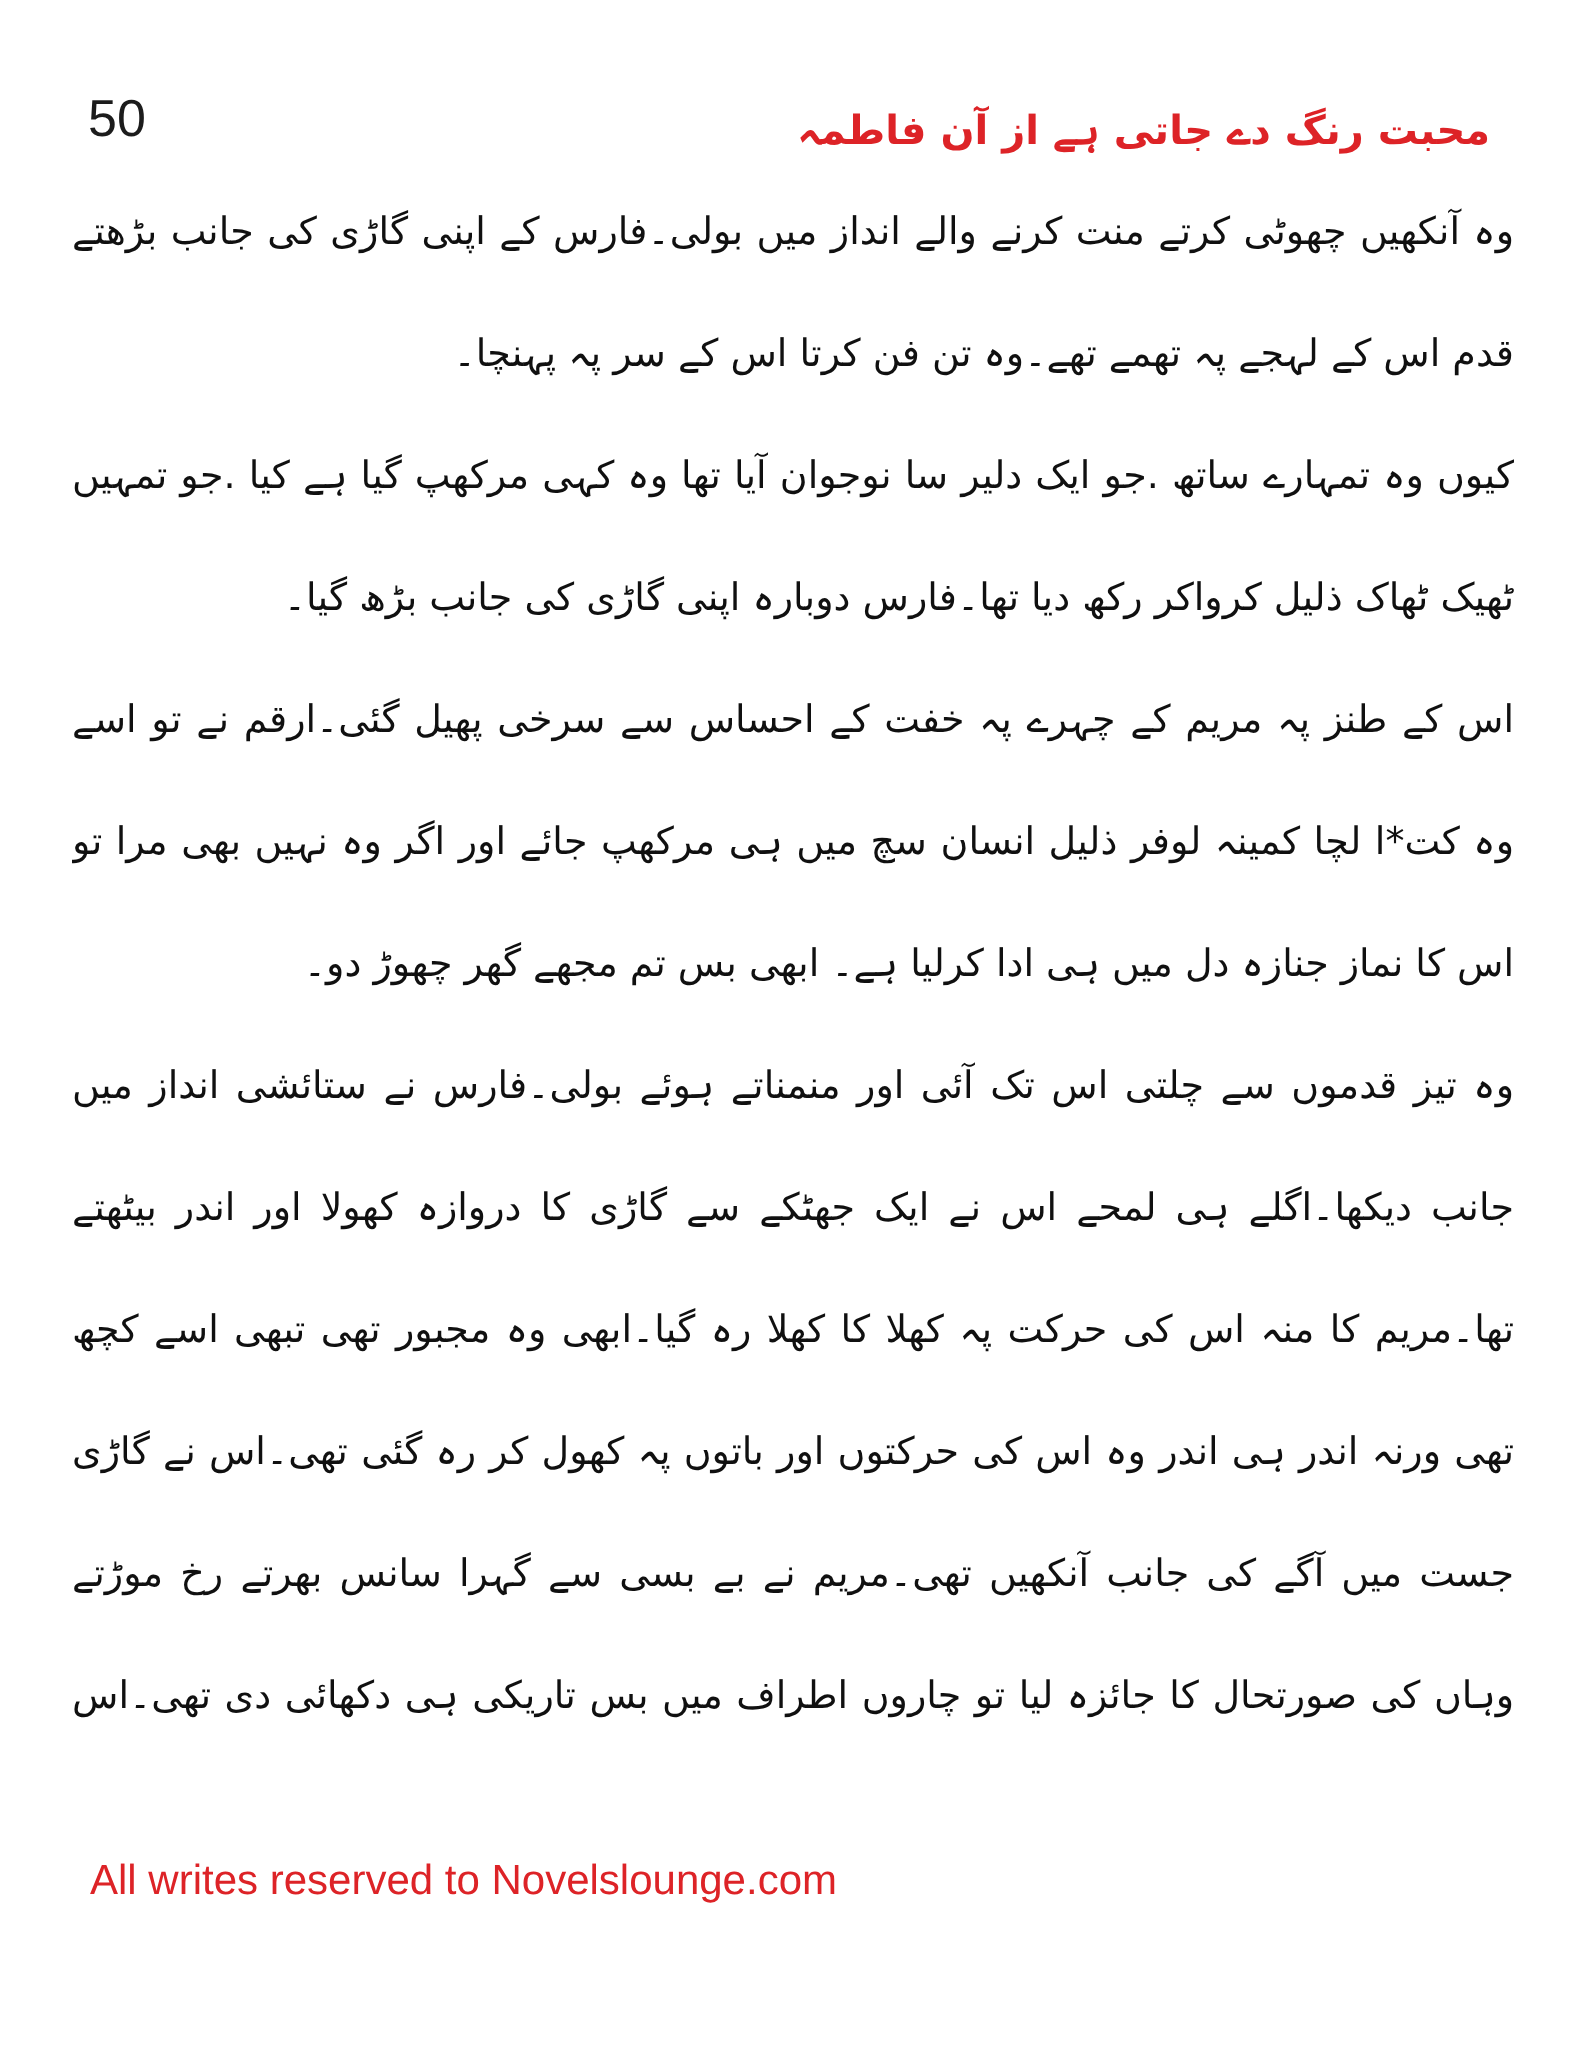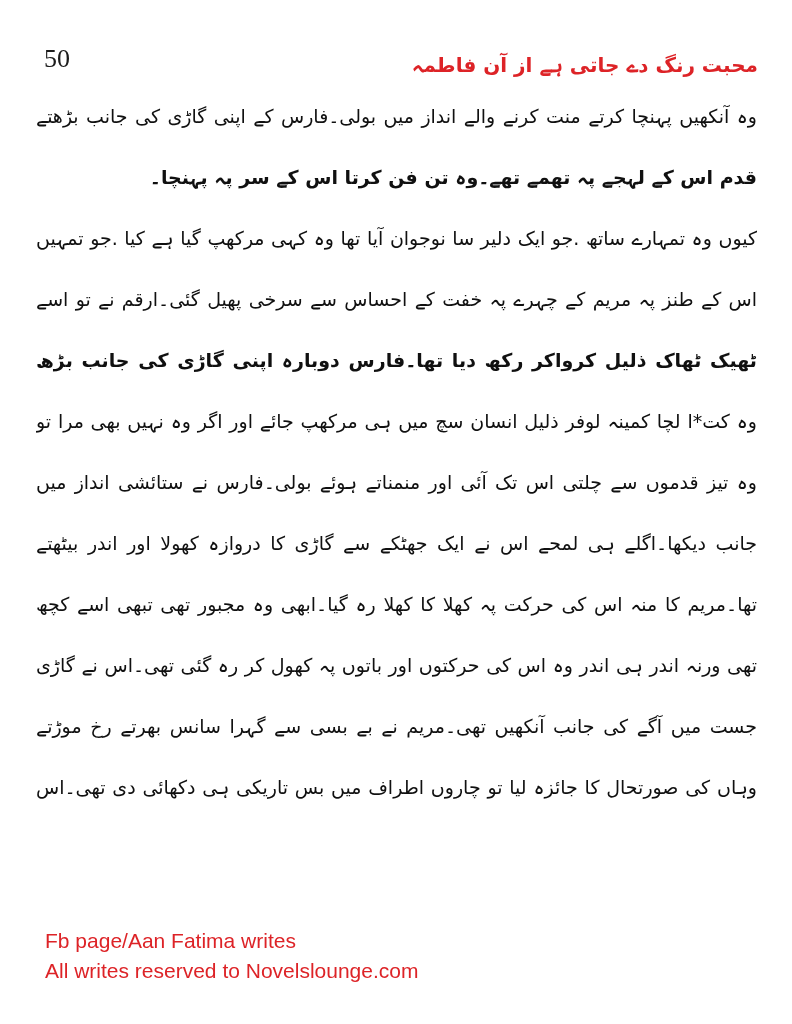--- a/index.html
+++ b/index.html
@@ -14,25 +14,25 @@
     background: var(--bg, #ffffff);
     overflow: hidden;
     font-family: "DejaVu Sans", sans-serif;
   }
   .page-number {
     position: absolute;
     left: 44px;
     top: 44px;
     font-size: 26px;
     color: #1c1c1c;
-    font-family: Liberation Serif, serif;
+    font-family: Liberation Sans, sans-serif;
   }
   .book-title {
     position: absolute;
-    right: 34px;
+    right: 47px;
     top: 44px;
     direction: rtl;
     text-align: left;
     font-size: 20px;
     font-weight: bold;
     color: var(--accent, #dd2327);
     line-height: 42px;
     white-space: nowrap;
   }
   .story-text {
@@ -51,21 +51,20 @@
     line-height: 61px;
     font-size: 19px;
     overflow: hidden;
     text-align: justify;
     text-align-last: justify;
     text-justify: inter-word;
     white-space: normal;
   }
   .line.last {
     text-align-last: right;
-    font-weight: bold;
   }
   .footer {
     position: absolute;
     left: 45px;
     top: 926px;
     font-family: "Liberation Sans", sans-serif;
     color: var(--accent, #dd2327);
     font-size: 21px;
     line-height: 30px;
   }
@@ -74,41 +73,41 @@
 <body>
 
 <div class="page" style="--accent: #dd2327; --bg: #ffffff; color: rgb(16, 16, 16);">
 
   <div class="page-number">50</div>
 
   <div class="book-title">محبت رنگ دے جاتی ہے از آن فاطمہ</div>
 
   <div class="story-text" id="story-text">
       <div class="para">
-        <div class="line">وہ آنکھیں پہنچا کرتے منت کرنے والے انداز میں بولی۔فارس کے اپنی گاڑی کی جانب بڑھتے</div>
+        <div class="line">وہ آنکھیں چھوٹی کرتے منت کرنے والے انداز میں بولی۔فارس کے اپنی گاڑی کی جانب بڑھتے</div>
         <div class="line last">قدم اس کے لہجے پہ تھمے تھے۔وہ تن فن کرتا اس کے سر پہ پہنچا۔</div>
       </div>
       <div class="para">
         <div class="line">کیوں وہ تمہارے ساتھ .جو ایک دلیر سا نوجوان آیا تھا وہ کہی مرکھپ گیا ہے کیا .جو تمہیں میری</div>
       </div>
       <div class="para">
+        <div class="line last">ٹھیک ٹھاک ذلیل کرواکر رکھ دیا تھا۔فارس دوبارہ اپنی گاڑی کی جانب بڑھ گیا۔</div>
         <div class="line">اس کے طنز پہ مریم کے چہرے پہ خفت کے احساس سے سرخی پھیل گئی۔ارقم نے تو اسے</div>
-        <div class="line last">ٹھیک ٹھاک ذلیل کرواکر رکھ دیا تھا۔فارس دوبارہ اپنی گاڑی کی جانب بڑھ گیا۔</div>
       </div>
       <div class="para">
         <div class="line">وہ کت*ا لچا کمینہ لوفر ذلیل انسان سچ میں ہی مرکھپ جائے اور اگر وہ نہیں بھی مرا تو میں نے</div>
+        <div class="line last">اس کا نماز جنازہ دل میں ہی ادا کرلیا ہے۔ ابھی بس تم مجھے گھر چھوڑ دو۔</div>
       </div>
       <div class="para">
         <div class="line">وہ تیز قدموں سے چلتی اس تک آئی اور منمناتے ہوئے بولی۔فارس نے ستائشی انداز میں اس کی</div>
         <div class="line">جانب دیکھا۔اگلے ہی لمحے اس نے ایک جھٹکے سے گاڑی کا دروازہ کھولا اور اندر بیٹھتے دروازہ بند کیا</div>
         <div class="line">تھا۔مریم کا منہ اس کی حرکت پہ کھلا کا کھلا رہ گیا۔ابھی وہ مجبور تھی تبھی اسے کچھ نہیں کہ سکتی</div>
         <div class="line">تھی ورنہ اندر ہی اندر وہ اس کی حرکتوں اور باتوں پہ کھول کر رہ گئی تھی۔اس نے گاڑی ایک</div>
         <div class="line">جست میں آگے کی جانب آنکھیں تھی۔مریم نے بے بسی سے گہرا سانس بھرتے رخ موڑتے</div>
         <div class="line">وہاں کی صورتحال کا جائزہ لیا تو چاروں اطراف میں بس تاریکی ہی دکھائی دی تھی۔اس کے دل</div>
       </div>
     </div>
 
   <div class="footer">
-    <div class="footer-line">Fb page/Aan Fatima writes</div>
     <div class="footer-line">All writes reserved to Novelslounge.com</div>
   </div>
 
 </div>
 
 </body></html>

